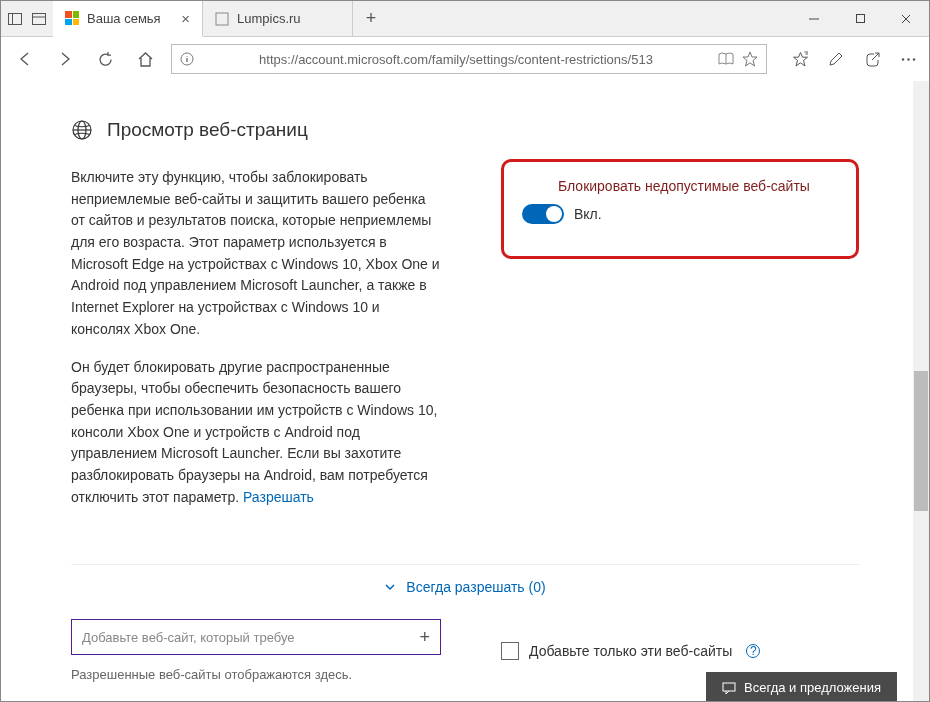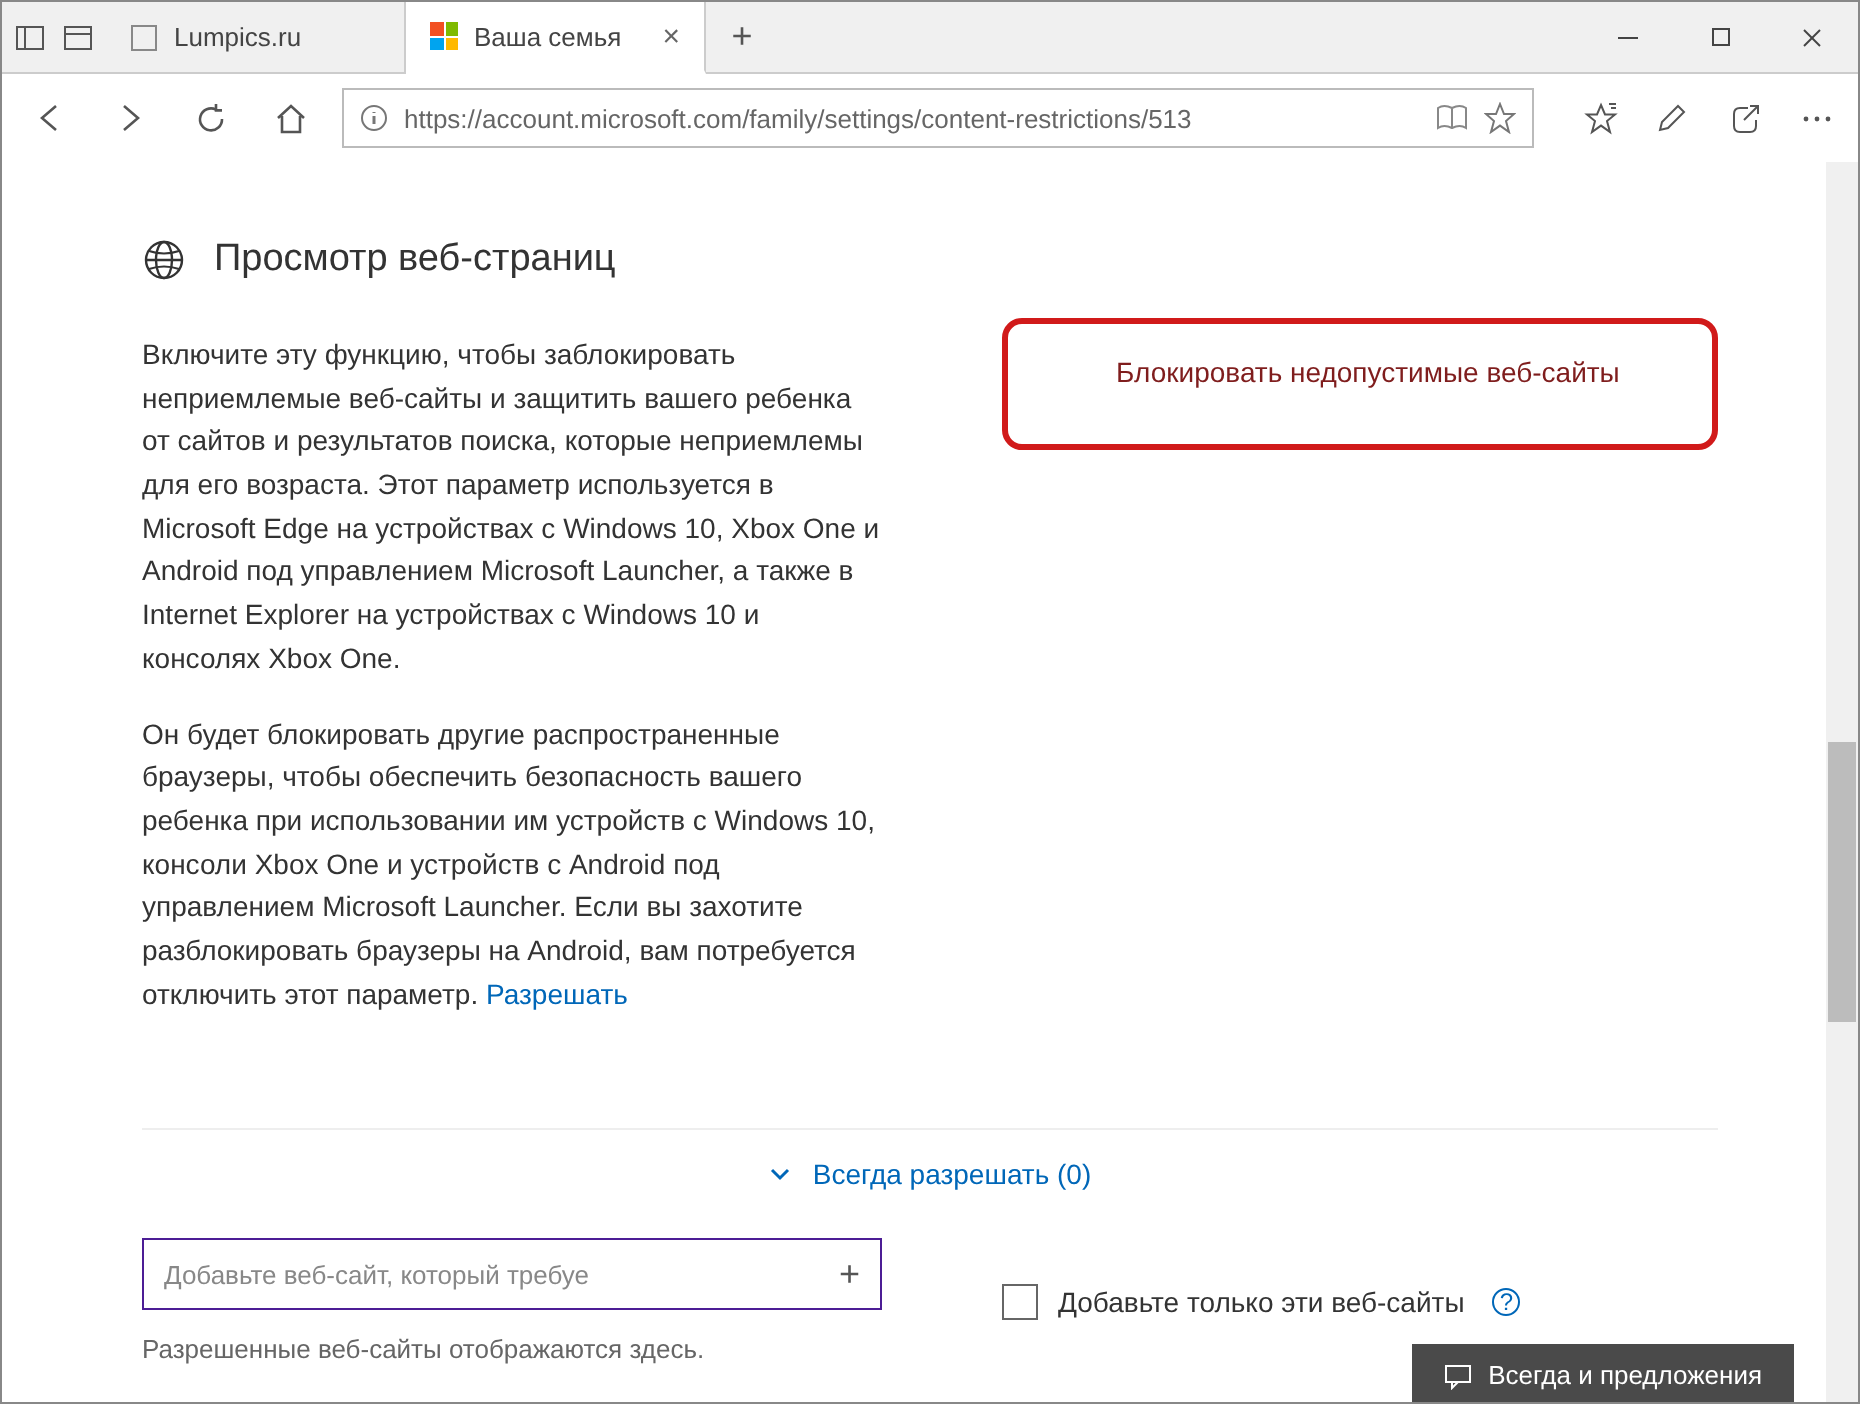--- a/index.html
+++ b/index.html
@@ -8,21 +8,21 @@
 .tb-left { display: flex; align-items: center; padding: 0 6px; gap: 8px; }
 .tb-icon { width: 16px; height: 16px; display: flex; align-items: center; justify-content: center; color: #555; }
 .tab-strip { display: flex; align-items: stretch; flex: 1; }
 .tab { display: flex; align-items: center; padding: 0 12px; border-right: 1px solid #ccc; min-width: 150px; gap: 8px; position: relative; font-size: 13px; color: #444; }
 .tab.active { background: #fff; border-bottom: 2px solid #fff; margin-bottom: -1px; }
 .tab .favicon { width: 14px; height: 14px; }
 .tab .close { margin-left: auto; color: #666; font-size: 15px; }
 .newtab { width: 36px; display: flex; align-items: center; justify-content: center; color: #555; font-size: 18px; }
 .win-controls { display: flex; }
 .win-controls div { width: 46px; display: flex; align-items: center; justify-content: center; color: #444; font-size: 13px; }
-.navbar { height: 44px; display: flex; align-items: center; padding: 0 10px; gap: 12px; }
+.navbar { height: 44px; display: flex; align-items: center; padding: 0 10px; gap: 12px; text-align: center; }
 .nav-btn { width: 28px; height: 28px; display: flex; align-items: center; justify-content: center; color: #555; }
 .url-box { flex: 1; height: 30px; border: 1px solid #bbb; display: flex; align-items: center; padding: 0 8px; gap: 8px; font-size: 13px; color: #666; }
 .url-box .lock { color: #777; }
 .url-box .url-text { flex: 1; white-space: nowrap; overflow: hidden; }
 .nav-right { display: flex; align-items: center; gap: 14px; padding-left: 10px; color: #555; }
 .nav-right .nav-btn { width: 22px; }
 .content-wrap { position: relative; height: calc(702px - 36px - 44px); overflow: hidden; background: #fff; }
 .viewport { padding: 22px 70px 0 70px; height: 100%; overflow: hidden; }
 .section-title { display: flex; align-items: center; gap: 14px; margin-bottom: 26px; margin-top: 16px;}
 .globe-icon { width: 22px; height: 22px; }
@@ -68,39 +68,39 @@
         </svg>
     </div>
     <div class="tb-icon">
       <svg width="14" height="14" viewBox="0 0 14 14">
           <rect x="0.5" y="1.5" width="13" height="11" fill="none" stroke="#555"></rect>
           <line x1="0.5" y1="5" x2="13.5" y2="5" stroke="#555"></line>
         </svg>
     </div>
   </div>
   <div class="tab-strip">
+    <div class="tab active">
+      <span class="favicon">
+        <span class="ms-logo">
+            <span></span>
+            <span></span>
+            <span></span>
+            <span></span>
+          </span>
+      </span>
+      <span>Ваша семья</span>
+      <span class="close">×</span>
+    </div>
     <div class="tab">
       <span class="favicon">
         <svg width="14" height="14" viewBox="0 0 14 14">
             <rect x="1" y="1" width="12" height="12" fill="none" stroke="#888"></rect>
           </svg>
       </span>
       <span>Lumpics.ru</span>
-    </div>
-    <div class="tab active">
-      <span class="favicon">
-        <span class="ms-logo">
-            <span></span>
-            <span></span>
-            <span></span>
-            <span></span>
-          </span>
-      </span>
-      <span>Ваша семья</span>
-      <span class="close">×</span>
     </div>
     <div class="newtab">+</div>
   </div>
   <div class="win-controls">
     <div>
         <svg width="12" height="12">
           <line x1="1" y1="6" x2="11" y2="6" stroke="#444"></line>
         </svg>
       </div>
     <div>
@@ -205,20 +205,24 @@
       <div class="left-col">
         <p class="para">Включите эту функцию, чтобы заблокировать неприемлемые веб-сайты и защитить вашего ребенка от сайтов и результатов поиска, которые неприемлемы для его возраста. Этот параметр используется в Microsoft Edge на устройствах с Windows 10, Xbox One и Android под управлением Microsoft Launcher, а также в Internet Explorer на устройствах с Windows 10 и консолях Xbox One.</p>
         <p class="para">
           <span>Он будет блокировать другие распространенные браузеры, чтобы обеспечить безопасность вашего ребенка при использовании им устройств с Windows 10, консоли Xbox One и устройств с Android под управлением Microsoft Launcher. Если вы захотите разблокировать браузеры на Android, вам потребуется отключить этот параметр. </span>
           <span class="link-blue">Разрешать</span>
         </p>
       </div>
       <div class="right-col">
         <div class="highlight-box">
           <div class="hb-title">Блокировать недопустимые веб-сайты</div>
+          <div class="toggle-row">
+            <div class="toggle"></div>
+            <span class="toggle-label">Вкл.</span>
+          </div>
         </div>
       </div>
     </div>
 
     <div class="accordion">
       <span class="chev">
         <svg width="12" height="12" viewBox="0 0 12 12">
             <path d="M2 4 L6 8 L10 4" fill="none" stroke="#0067b8" stroke-width="1.5"></path>
           </svg>
       </span>

